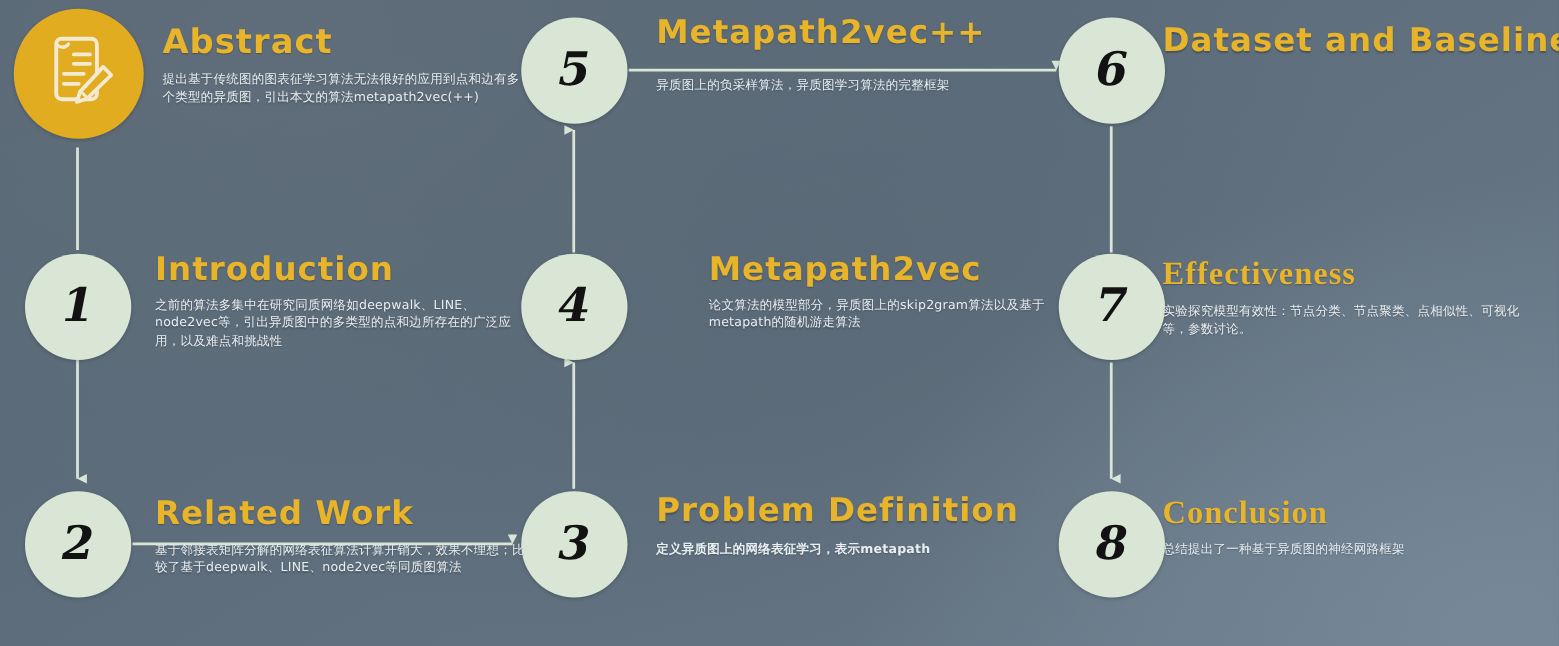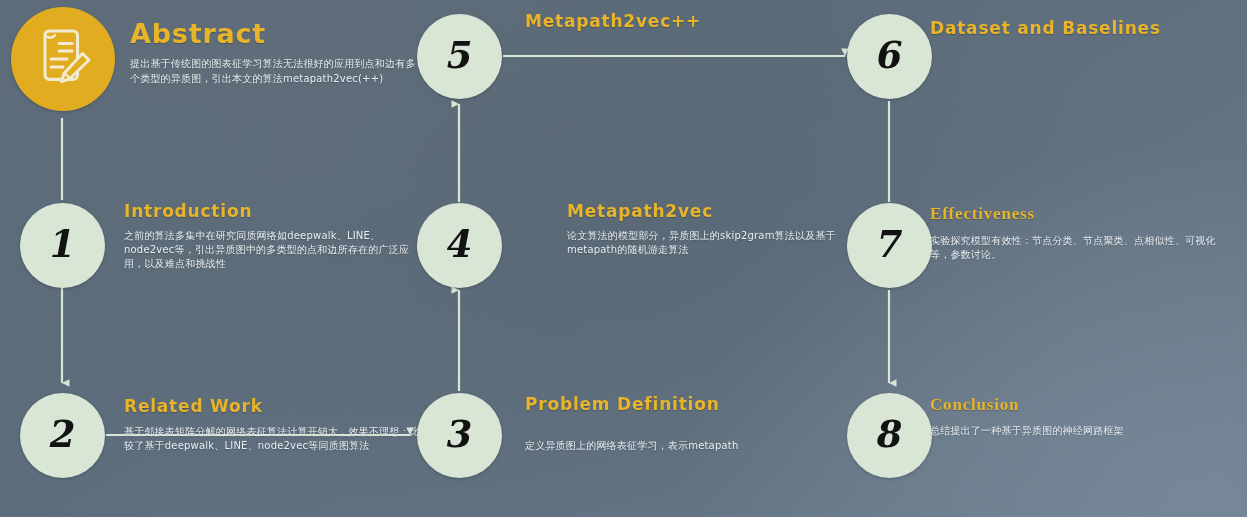--- a/index.html
+++ b/index.html
@@ -26,42 +26,42 @@
   .node.icon{background:#e2ac20;}
   .node .numtxt{
     font-family:"DejaVu Serif","Liberation Serif",serif;
     font-style:italic;font-weight:bold;color:#121212;
     font-size:37px;line-height:1;letter-spacing:0;
     transform:translateY(-1px);
   }
   .block{position:absolute;}
   .block h2{
     margin:0;padding:0;color:#e8b42a;
-    font-size:17px;font-weight:bold;letter-spacing:0.8px;
+    font-size:26px;font-weight:bold;letter-spacing:0.8px;
     line-height:1.05;white-space:nowrap;
     text-shadow:0 1px 1px rgba(30,38,46,0.35);
   }
   .block p{
     margin:0;padding:0;color:#e9eef1;
     font-size:10px;line-height:1.42;letter-spacing:0.2px;
     text-shadow:0 1px 1px rgba(30,38,46,0.3);
   }
   .blk-abstract{left:130px;top:20px;}
   .blk-abstract h2{font-size:27px;}
   .blk-abstract p{margin-top:9px;width:290px;}
   .blk-intro{left:124px;top:203px;}
   .blk-intro p{margin-top:8px;width:300px;}
   .blk-related{left:124px;top:398px;}
   .blk-related p{margin-top:9px;width:300px;}
   .blk-m2vpp{left:525px;top:13px;}
   .blk-m2vpp p{margin-top:22px;width:300px;}
   .blk-m2v{left:525px;top:203px;margin-left:42px;}
   .blk-m2v p{margin-top:8px;width:300px;}
   .blk-probdef{left:525px;top:396px;}
-  .blk-probdef p{margin-top:25px;width:300px;}
+  .blk-probdef p{margin-top:10px;width:300px;font-weight:bold;}
   .blk-dataset{left:930px;top:20px;}
   .blk-dataset p{margin-top:8px;width:300px;}
   .blk-effect{left:930px;top:205px;font-family:Liberation Serif, serif;}
   .blk-effect p{margin-top:11px;width:290px;}
   .blk-conc{left:930px;top:396px;font-family:Liberation Serif, serif;}
   .blk-conc p{margin-top:10px;width:290px;}
 </style>
 </head>
 <body>
 
@@ -148,20 +148,21 @@
     <p>定义异质图上的网络表征学习，表示metapath</p>
   </div>
 
   <div class="block blk-m2v">
     <h2>Metapath2vec</h2>
     <p>论文算法的模型部分，异质图上的skip2gram算法以及基于metapath的随机游走算法</p>
   </div>
 
   <div class="block blk-m2vpp">
     <h2>Metapath2vec++</h2>
+    <p>异质图上的负采样算法，异质图学习算法的完整框架</p>
   </div>
 
   <div class="block blk-dataset">
     <h2>Dataset and Baselines</h2>
   </div>
 
   <div class="block blk-effect">
     <h2>Effectiveness</h2>
     <p>实验探究模型有效性：节点分类、节点聚类、点相似性、可视化等，参数讨论。</p>
   </div>

